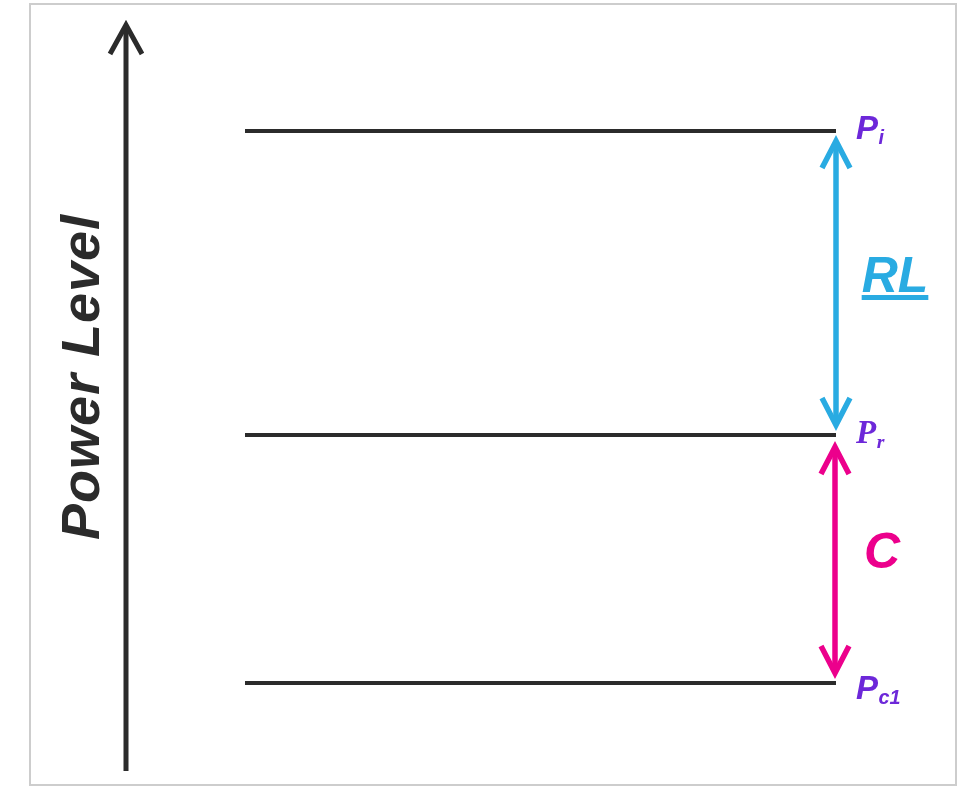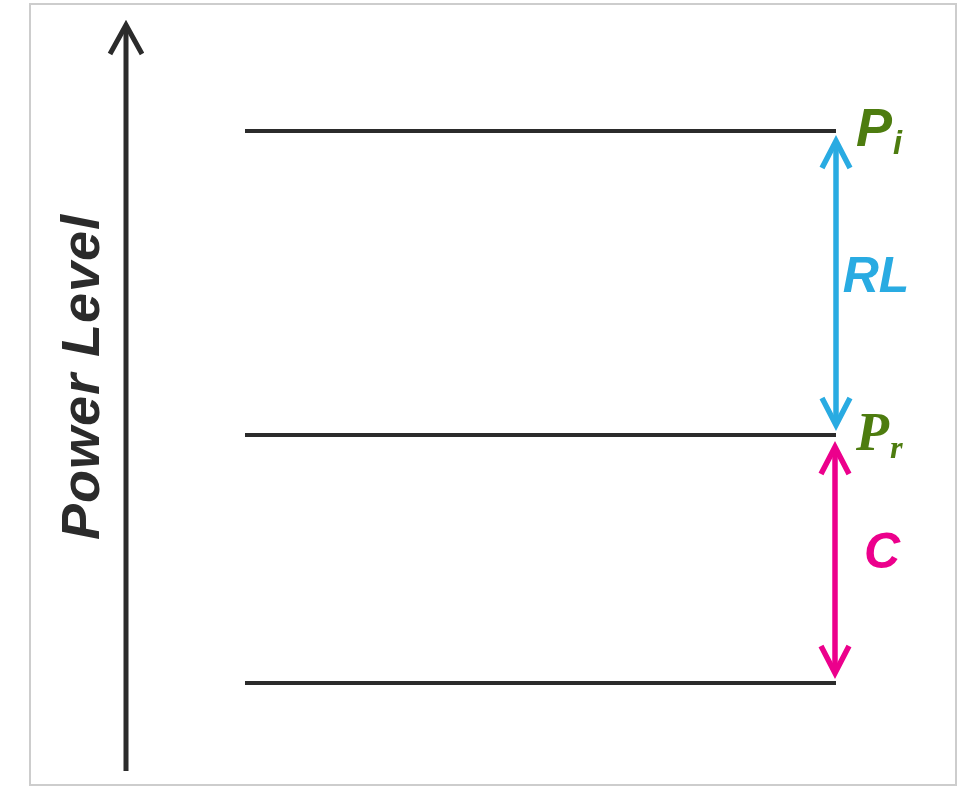--- a/index.html
+++ b/index.html
@@ -31,24 +31,24 @@
     font-size: 54px;
     font-weight: bold;
     font-style: italic;
     color: #2b2b2b;
     letter-spacing: 1px;
   }
   .level-label {
     position: absolute;
     left: 856px;
     transform: translateY(-50%);
-    font-size: 54px;
+    font-size: 33px;
     font-weight: bold;
     font-style: italic;
-    color: #4d7c0f;
+    color: #6d28d9;
     white-space: nowrap;
     line-height: 1;
   }
   .level-label .sub {
     font-size: 0.60em;
     font-style: italic;
     position: relative;
     top: 0.24em;
     left: 0.03em;
   }
@@ -57,21 +57,21 @@
     transform: translate(-50%, -50%);
     font-size: 50px;
     font-weight: bold;
     font-style: italic;
     white-space: nowrap;
     line-height: 1;
   }
   .pos-pi  { top: 127px; }
   .pos-pr  { top: 432px; font-family: Liberation Serif, serif; }
   .pos-pc1 { top: 687px; }
-  .pos-rl  { left: 876px; top: 275px; }
+  .pos-rl  { left: 895px; top: 275px; text-decoration: underline; }
   .pos-c   { left: 882px; top: 551px; }
 </style>
 </head>
 <body>
 
 <div class="canvas">
 
   <div class="frame"></div>
 
   <svg class="diagram-svg" viewBox="0 0 976 797">
@@ -101,17 +101,20 @@
   </svg>
 
   <div class="axis-label">Power Level</div>
 
   <div class="level-label pos-pi">
     <span>P</span><span class="sub">i</span>
   </div>
   <div class="level-label pos-pr">
     <span>P</span><span class="sub">r</span>
   </div>
+  <div class="level-label pos-pc1">
+    <span>P</span><span class="sub">c1</span>
+  </div>
 
   <div class="arrow-label pos-rl" style="color: rgb(41, 171, 226);">RL</div>
   <div class="arrow-label pos-c" style="color: rgb(236, 0, 140);">C</div>
 
 </div>
 
 </body></html>

